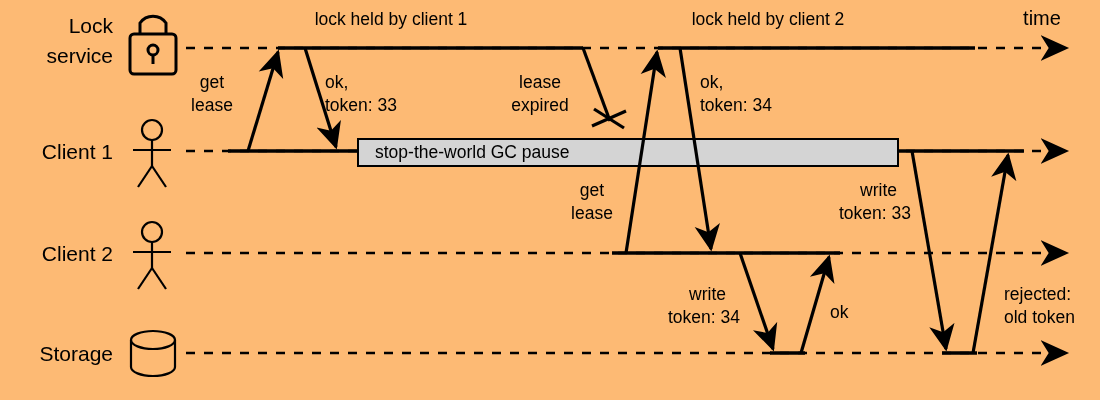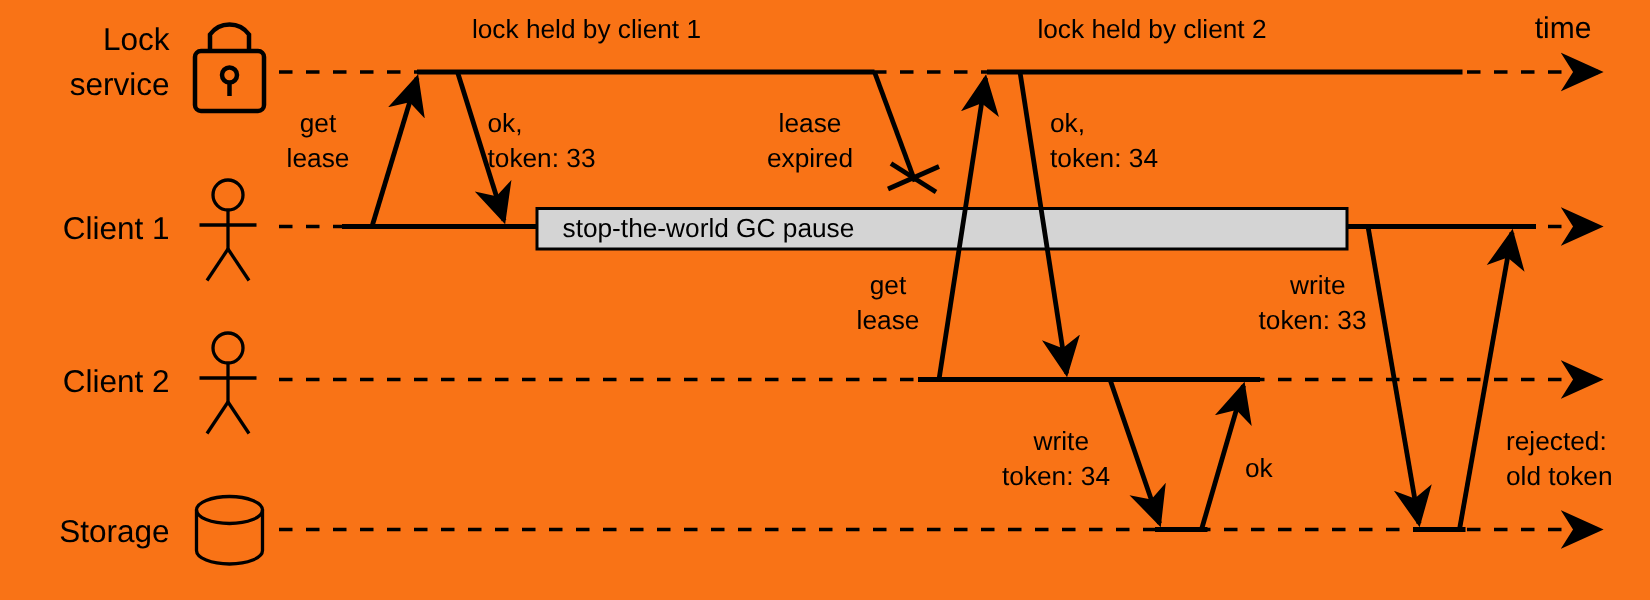--- a/index.html
+++ b/index.html
@@ -4,21 +4,21 @@
 <style>
   html, body {
     margin: 0;
     padding: 0;
     background: #ffffff;
   }
   #diagram-root {
     position: relative;
     width: 1100px;
     height: 400px;
-    background: #f97316;
+    background: #fdba74;
     font-family: "Liberation Sans", sans-serif;
     overflow: hidden;
   }
   svg#sequence-diagram {
     display: block;
     width: 1100px;
     height: 400px;
   }
   .lane-label {
     font-family: "Liberation Sans", sans-serif;

